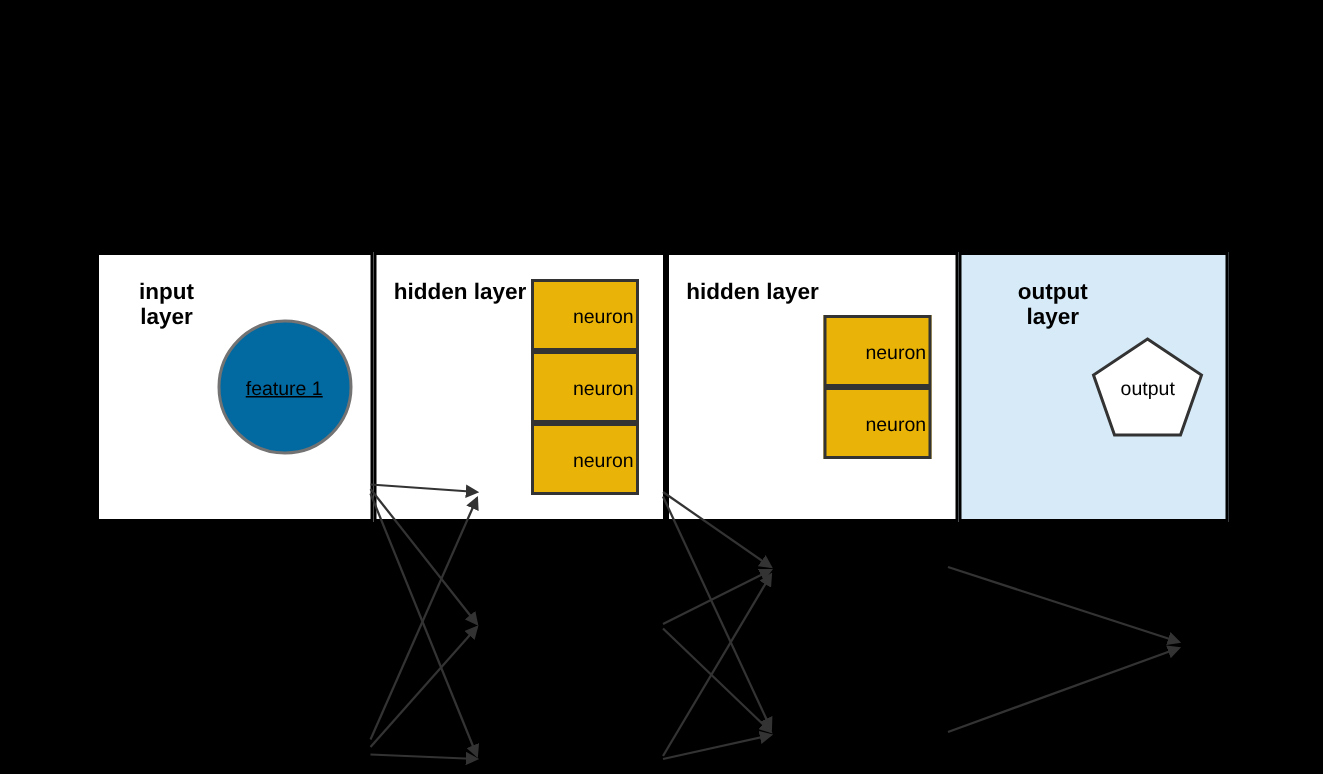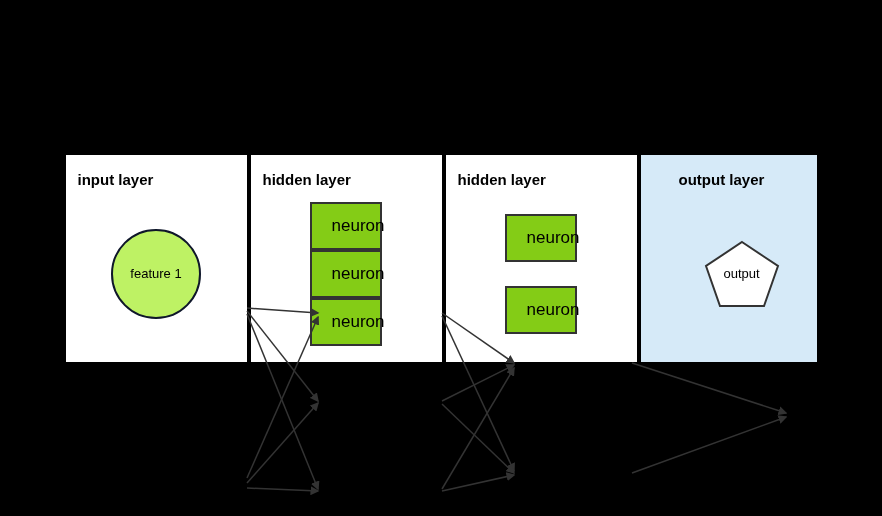--- a/index.html
+++ b/index.html
@@ -7,21 +7,21 @@
       background: #000;
       width: 882px;
       height: 516px;
       display: flex;
       align-items: center;
       justify-content: center;
       font-family: Arial, sans-serif;
     }
     .layer {
       display: flex;
-      flex-direction: column;
+      flex-direction: row;
       align-items: center;
       padding: 16px 12px 16px 12px;
       border: 2px solid #000;
       position: relative;
       min-width: 180px;
     }
     .layer-input {
       background: #fff;
       width: 185px;
     }
@@ -51,39 +51,40 @@
       flex-direction: column;
       align-items: center;
       justify-content: space-around;
       width: 100%;
       position: relative;
     }
     .circle-node {
       width: 90px;
       height: 90px;
       border-radius: 50%;
-      border: 2px solid #0f172a;
-      background: #bef264;
+      border: 2px solid #737373;
+      background: #0369a1;
       display: flex;
       align-items: center;
       justify-content: center;
       font-size: 13px;
       text-align: center;
       position: relative;
       z-index: 2;
+      text-decoration: underline;
     }
     .square-node {
       width: 72px;
       height: 48px;
       border: 2px solid #333;
-      background: #84cc16;
-      display: flex;
-      align-items: center;
-      justify-content: center;
-      font-size: 17px;
+      background: #eab308;
+      display: flex;
+      align-items: center;
+      justify-content: center;
+      font-size: 13px;
       text-align: center;
       position: relative;
       z-index: 2;
       padding-left: 24px;
     }
     .diagram-wrapper {
       position: relative;
       display: flex;
       flex-direction: row;
     }

